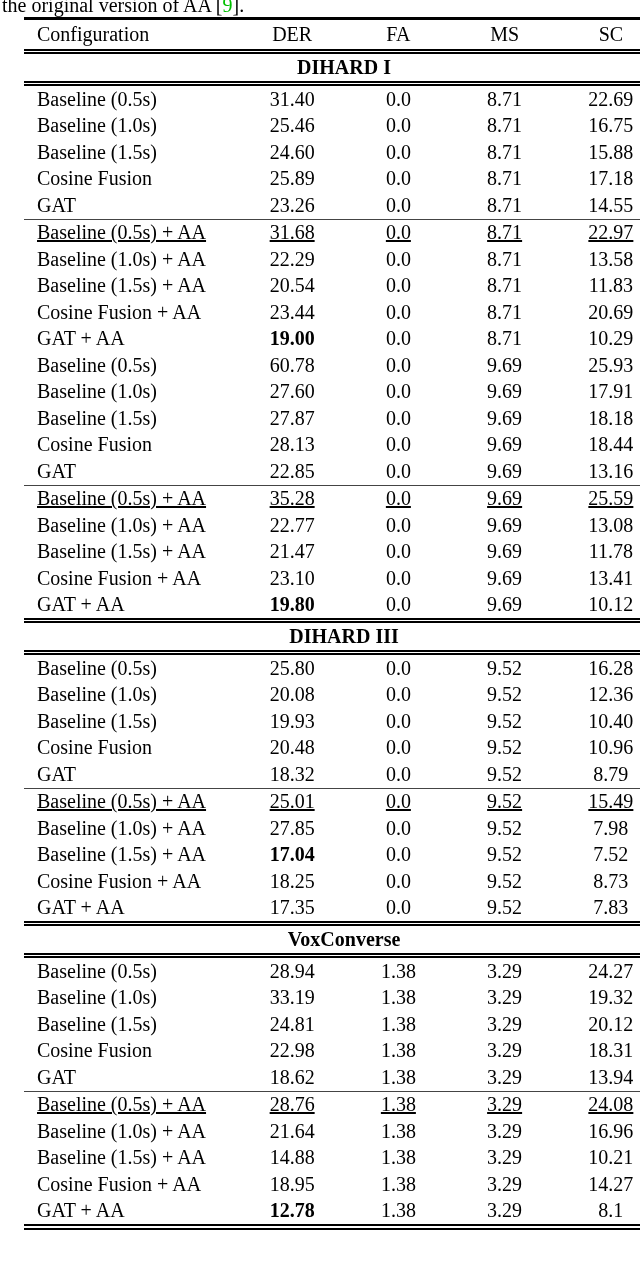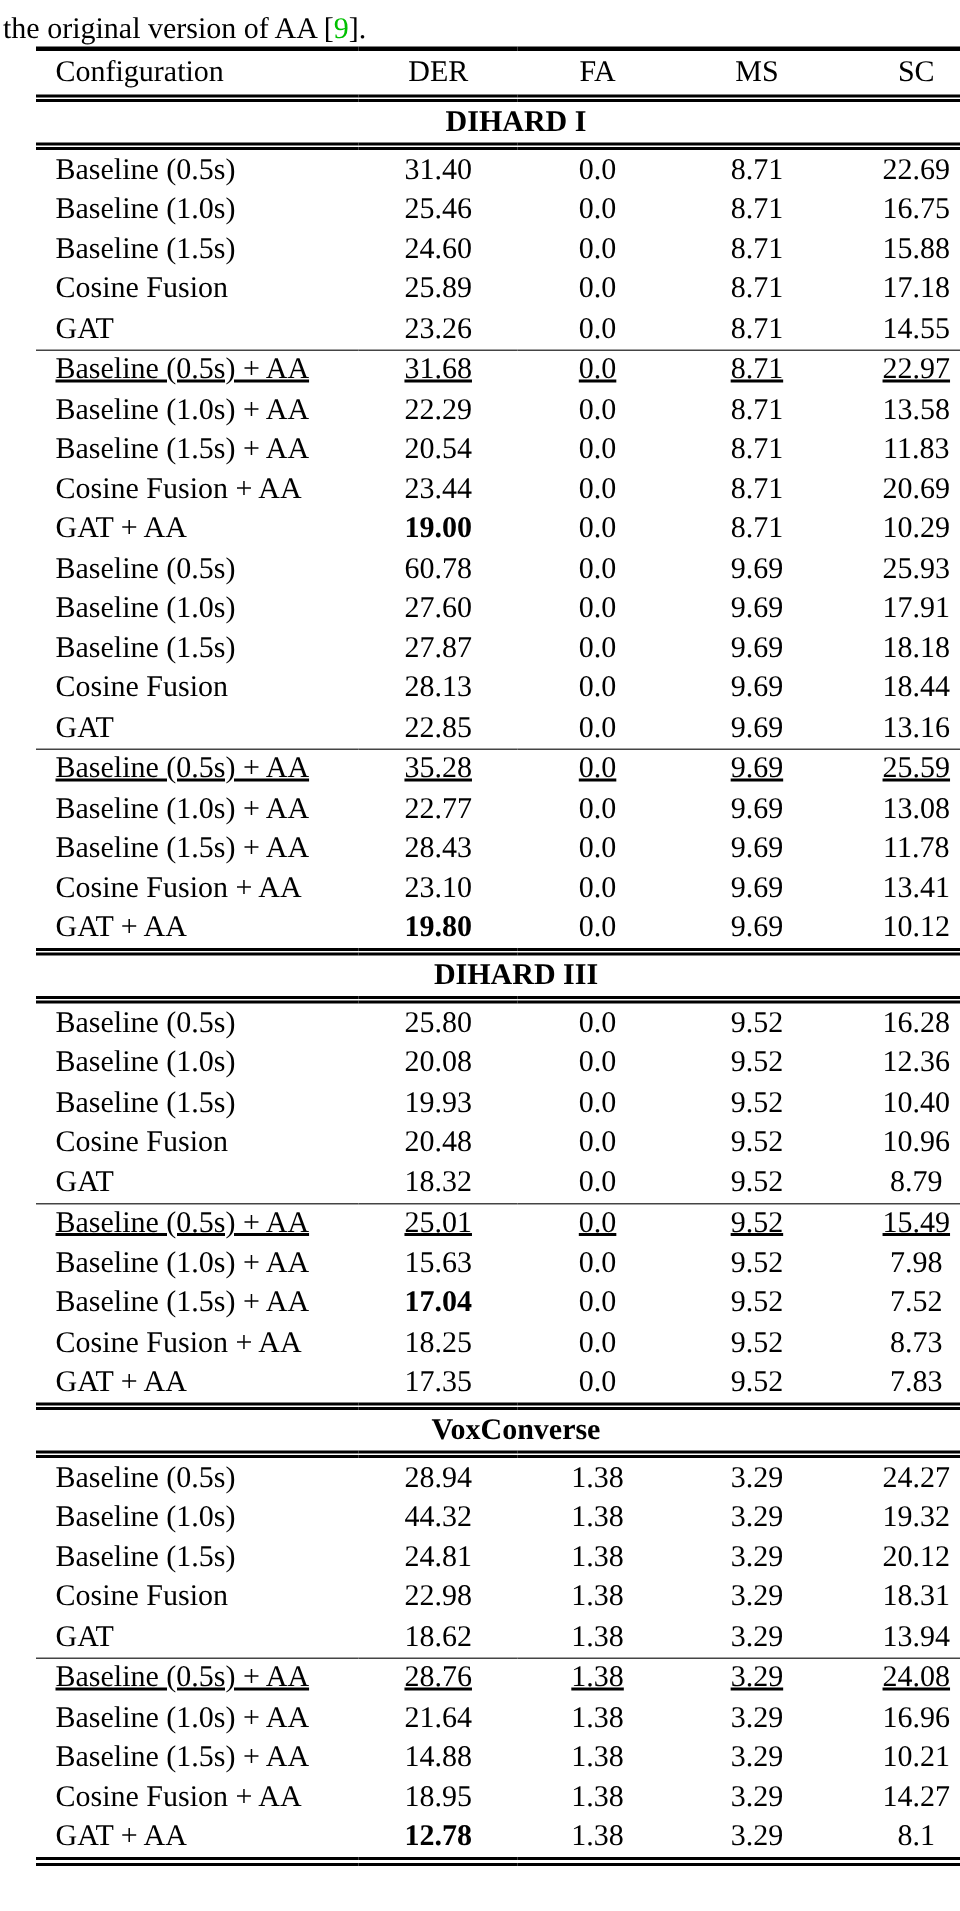--- a/index.html
+++ b/index.html
@@ -8,21 +8,21 @@
     background: #ffffff;
   }
   body {
     width: 640px;
     height: 1274px;
     overflow: hidden;
     font-family: "Liberation Serif", "DejaVu Serif", serif;
     color: #000;
   }
   .caption-clip {
-    height: 31px;
+    height: 17px;
     overflow: hidden;
     position: relative;
   }
   .caption-text {
     position: absolute;
     bottom: 0;
     left: 2px;
     font-size: 20px;
     line-height: 23px;
     white-space: nowrap;
@@ -225,21 +225,21 @@
         </tr>
         <tr class="data-row">
           <td class="col-config">Baseline (1.0s) + AA</td>
           <td class="col-num">22.77</td>
           <td class="col-num">0.0</td>
           <td class="col-num">9.69</td>
           <td class="col-num">13.08</td>
         </tr>
         <tr class="data-row">
           <td class="col-config">Baseline (1.5s) + AA</td>
-          <td class="col-num">28.43</td>
+          <td class="col-num">21.47</td>
           <td class="col-num">0.0</td>
           <td class="col-num">9.69</td>
           <td class="col-num">11.78</td>
         </tr>
         <tr class="data-row">
           <td class="col-config">Cosine Fusion + AA</td>
           <td class="col-num">23.10</td>
           <td class="col-num">0.0</td>
           <td class="col-num">9.69</td>
           <td class="col-num">13.41</td>
@@ -291,21 +291,21 @@
         </tr>
         <tr class="data-row sep">
           <td class="col-config">Baseline (0.5s) + AA</td>
           <td class="col-num">25.01</td>
           <td class="col-num">0.0</td>
           <td class="col-num">9.52</td>
           <td class="col-num">15.49</td>
         </tr>
         <tr class="data-row">
           <td class="col-config">Baseline (1.0s) + AA</td>
-          <td class="col-num">15.63</td>
+          <td class="col-num">27.85</td>
           <td class="col-num">0.0</td>
           <td class="col-num">9.52</td>
           <td class="col-num">7.98</td>
         </tr>
         <tr class="data-row">
           <td class="col-config">Baseline (1.5s) + AA</td>
           <td class="col-num bold">17.04</td>
           <td class="col-num">0.0</td>
           <td class="col-num">9.52</td>
           <td class="col-num">7.52</td>
@@ -329,21 +329,21 @@
         </tr>
         <tr class="data-row">
           <td class="col-config">Baseline (0.5s)</td>
           <td class="col-num">28.94</td>
           <td class="col-num">1.38</td>
           <td class="col-num">3.29</td>
           <td class="col-num">24.27</td>
         </tr>
         <tr class="data-row">
           <td class="col-config">Baseline (1.0s)</td>
-          <td class="col-num">44.32</td>
+          <td class="col-num">33.19</td>
           <td class="col-num">1.38</td>
           <td class="col-num">3.29</td>
           <td class="col-num">19.32</td>
         </tr>
         <tr class="data-row">
           <td class="col-config">Baseline (1.5s)</td>
           <td class="col-num">24.81</td>
           <td class="col-num">1.38</td>
           <td class="col-num">3.29</td>
           <td class="col-num">20.12</td>

